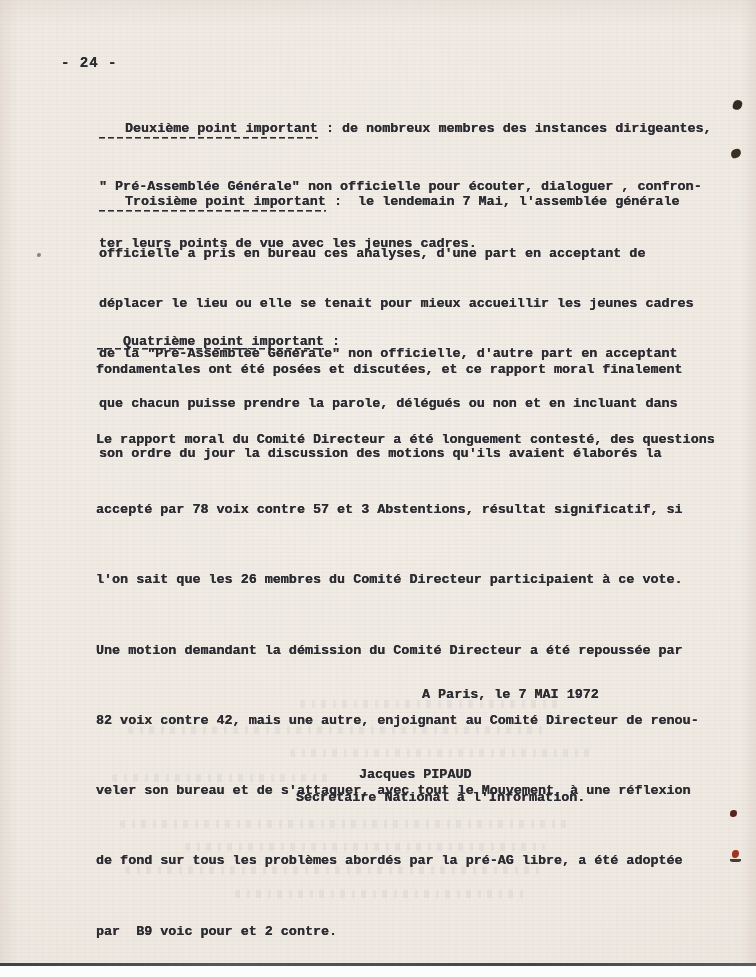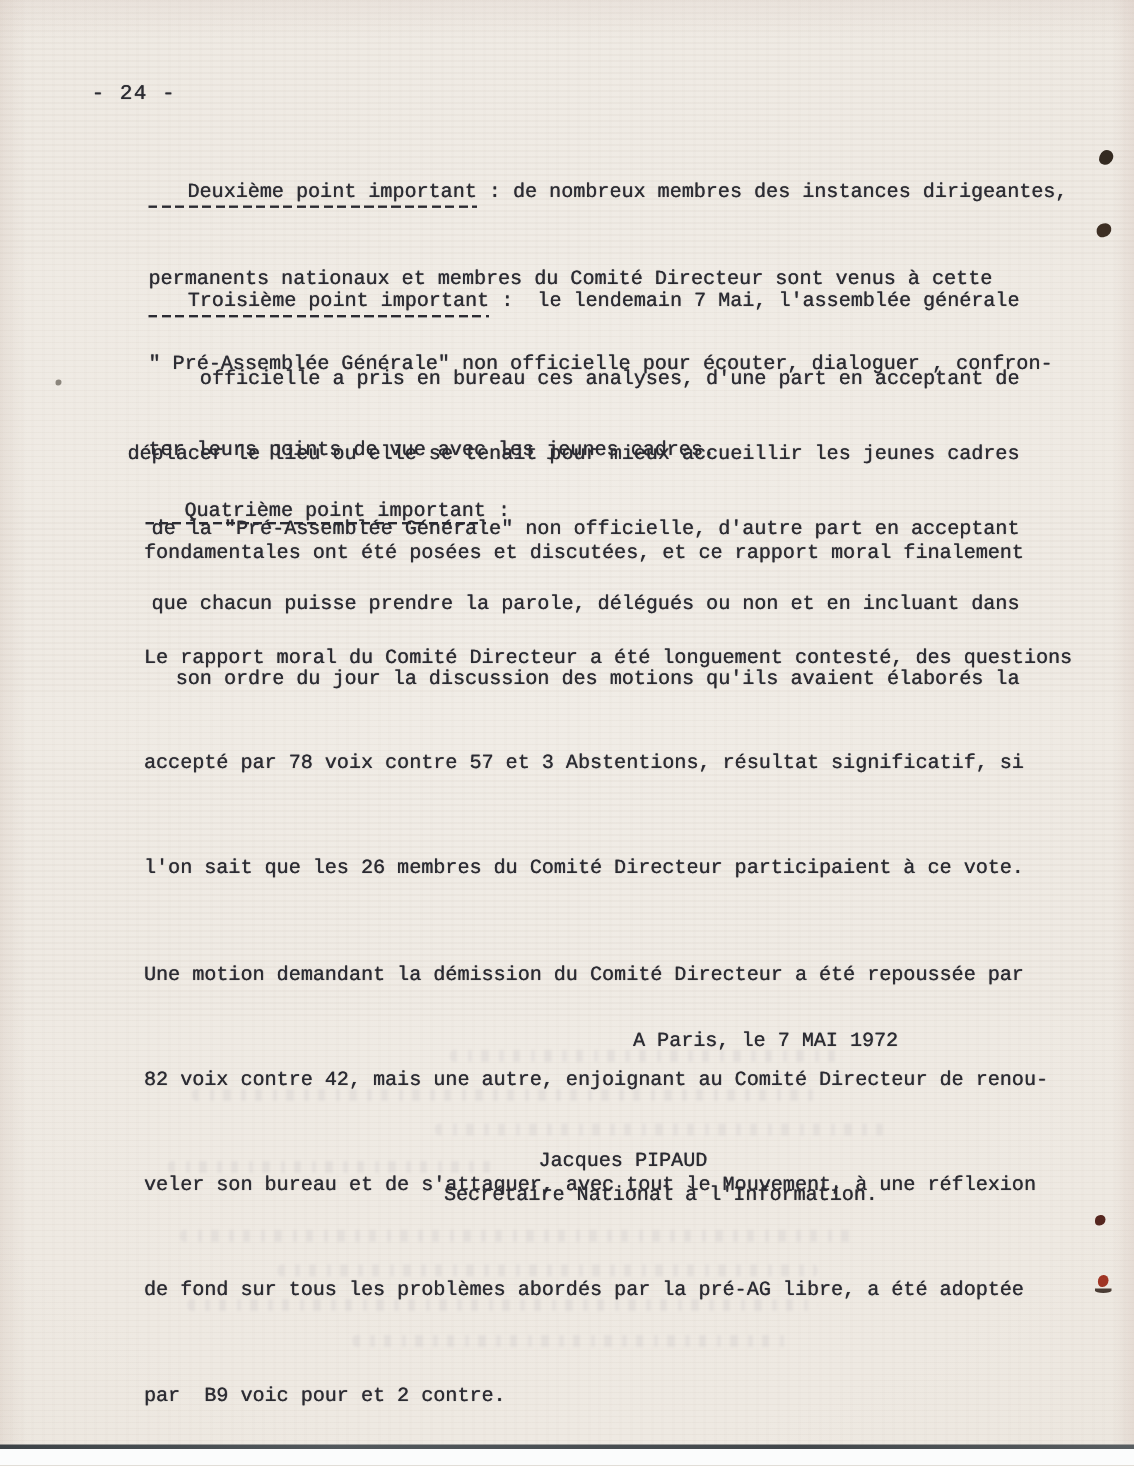--- a/index.html
+++ b/index.html
@@ -28,30 +28,30 @@
     background:
       linear-gradient(90deg, rgba(205,188,178,0.25) 0, transparent 18px),
       linear-gradient(270deg, rgba(208,188,180,0.30) 0, transparent 14px),
       linear-gradient(180deg, rgba(214,198,192,0.22) 0, transparent 26px);
     pointer-events: none;
   }
 
   .typed {
     position: absolute;
     font-size: 13.4px;
-    font-weight: normal;
+    font-weight: bold;
     letter-spacing: 0;
     white-space: pre;
     color: #2b2b32;
     text-shadow: 0 0 0.5px rgba(43,43,50,0.85), 0.3px 0.2px 0px rgba(43,43,50,0.35);
   }
   .pagenum { left: 61px; top: 55px; font-size: 14px; letter-spacing: 1px; }
 
   .sec-a { left: 99px; top: 81px;  line-height: 19px; }
-  .sec-b { left: 85px; top: 161px; line-height: 16.7px; text-align: right; }
+  .sec-b { left: 99px; top: 161px; line-height: 16.7px; }
   .sec-c-head { left: 97px; top: 290px; margin-top: 44px; }
   .body-c { left: 96px; top: 311px; line-height: 23.4px; }
 
   .dateline  { left: 422px; top: 687px; }
   .sig-name  { left: 359px; top: 767px; }
   .sig-title { left: 296px; top: 790px; }
 
   
   .u {
     display: inline-block;
@@ -99,21 +99,20 @@
   <div class="ghost" style="left:112px; top:774px; width:220px;"></div>
   <div class="ghost" style="left:120px; top:820px; width:450px;"></div>
   <div class="ghost" style="left:185px; top:843px; width:360px;"></div>
   <div class="ghost" style="left:125px; top:866px; width:420px;"></div>
   <div class="ghost" style="left:235px; top:890px; width:290px;"></div>
 
   <div class="typed pagenum">- 24 -</div>
 
   <div class="typed sec-a">
     <div><span class="u">Deuxième point important</span><span> : de nombreux membres des instances dirigeantes,</span></div>
-    <div>permanents nationaux et membres du Comité Directeur sont venus à cette</div>
     <div>" Pré-Assemblée Générale" non officielle pour écouter, dialoguer , confron-</div>
     <div>ter leurs points de vue avec les jeunes cadres.</div>
   </div>
 
   <div class="typed sec-b">
     <div><span class="u">Troisième point important</span><span> :  le lendemain 7 Mai, l'assemblée générale</span></div>
     <div>officielle a pris en bureau ces analyses, d'une part en acceptant de</div>
     <div>déplacer le lieu ou elle se tenait pour mieux accueillir les jeunes cadres</div>
     <div>de la "Pré-Assemblée Générale" non officielle, d'autre part en acceptant</div>
     <div>que chacun puisse prendre la parole, délégués ou non et en incluant dans</div>

